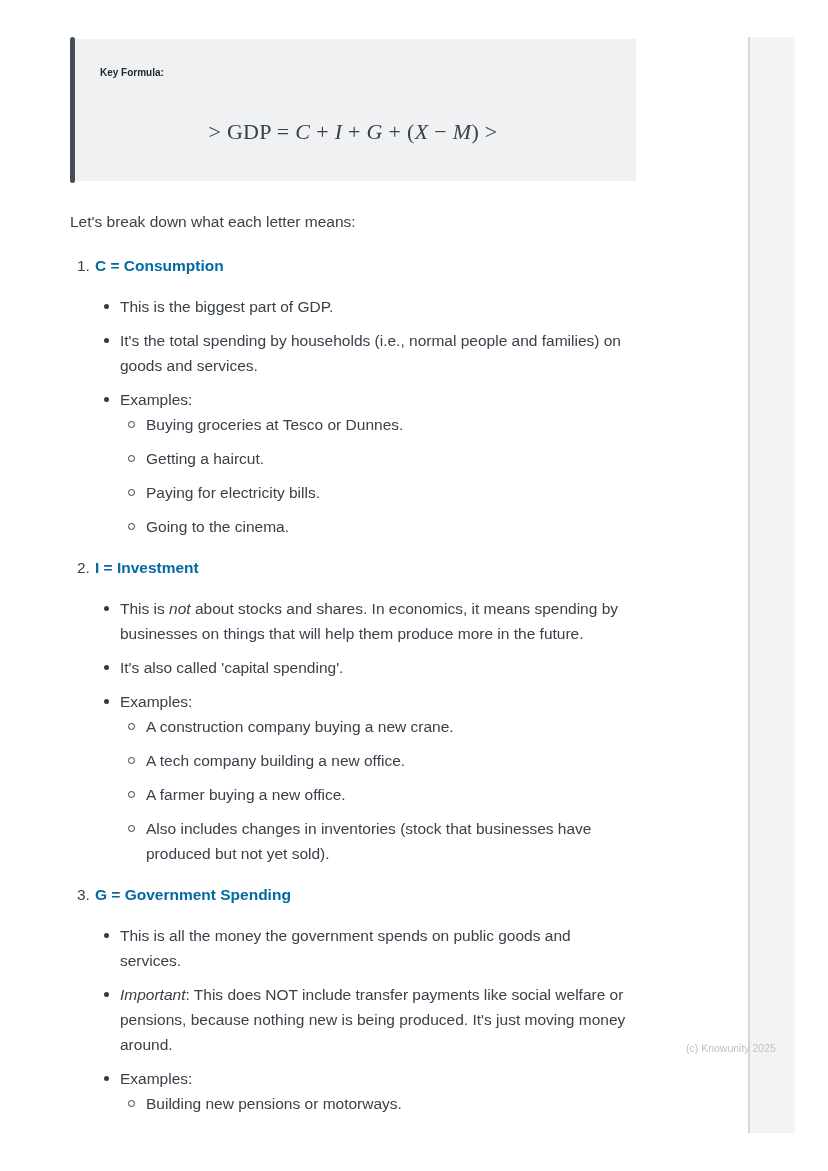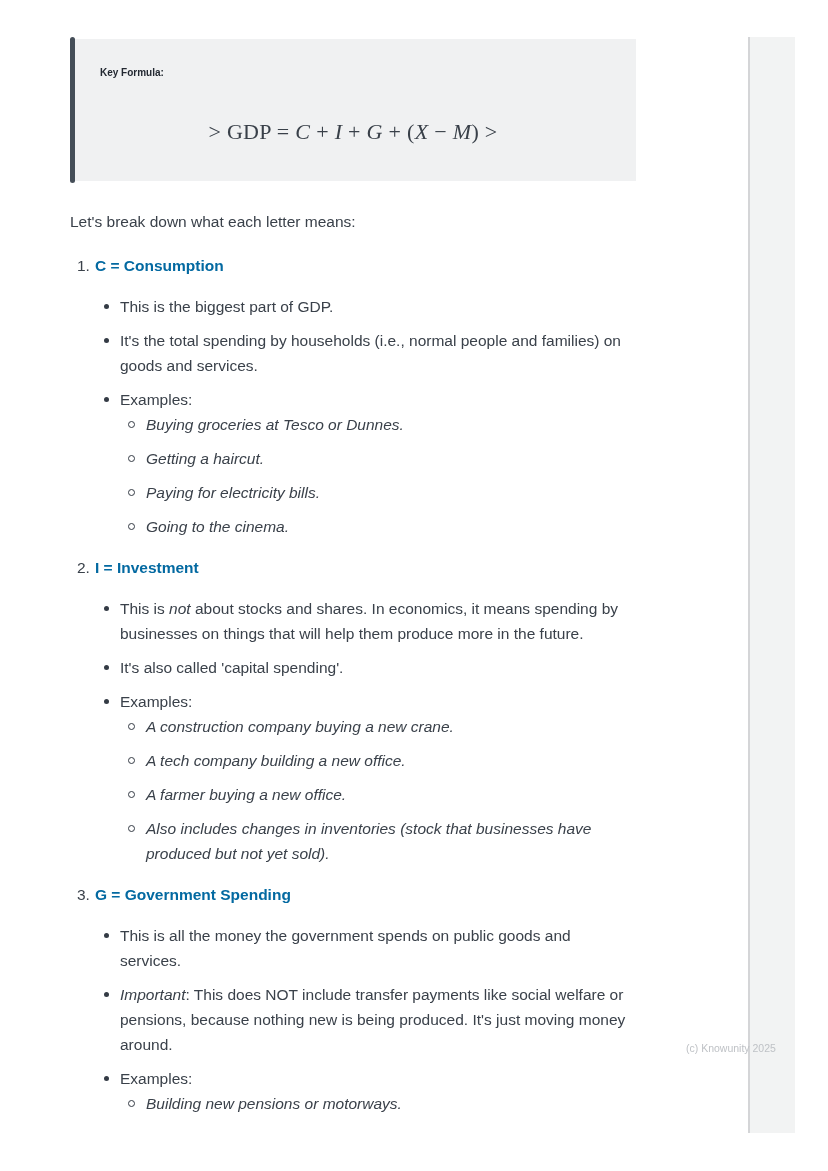--- a/index.html
+++ b/index.html
@@ -39,21 +39,21 @@
   
   .intro{margin-top:28px;}
   
   #sections-root{margin-top:19px;}
   .section{margin-left:7px;}
   .section + .section{margin-top:16px;}
   .section-heading{font-size:15.5px;line-height:25px;}
   .section-heading .num{margin-right:5px;}
   .section-heading .heading-text{font-weight:bold;color:#0369a1;}
   ul.bullets{list-style:none;margin:16px 0 0 0;padding:0 0 0 43px;}
-  ul.subs{list-style:none;margin:0;padding:0 0 0 26px;font-style:italic;}
+  ul.subs{list-style:none;margin:0;padding:0 0 0 26px;}
   li.b1,li.b2{position:relative;}
   li.b1:not(:first-child){margin-top:9px;}
   li.b2:not(:first-child){margin-top:9px;}
   li.b1 > .li-text, li.b2 > .li-text{display:block;max-width:508px;}
   li.b1::before{
     content:"";position:absolute;left:-16px;top:10px;
     width:5px;height:5px;border-radius:50%;
     background:#343b45;
   }
   li.b2::before{

